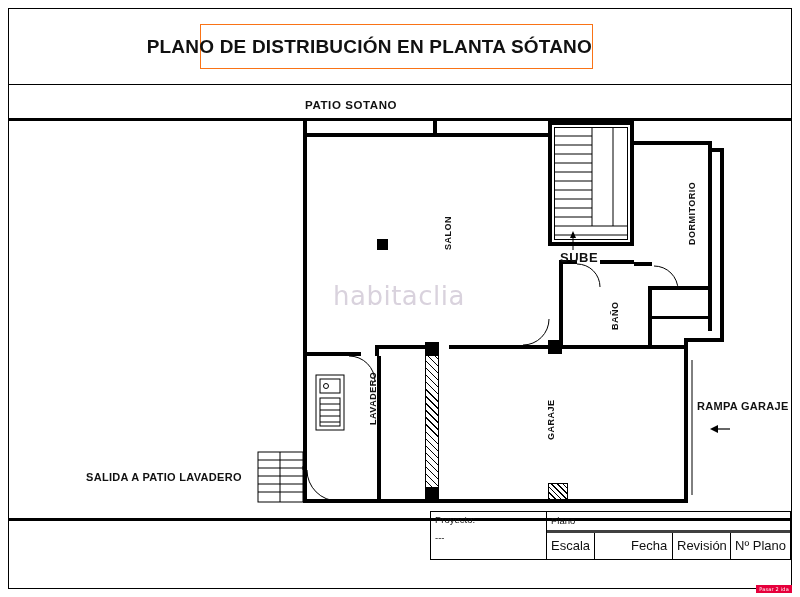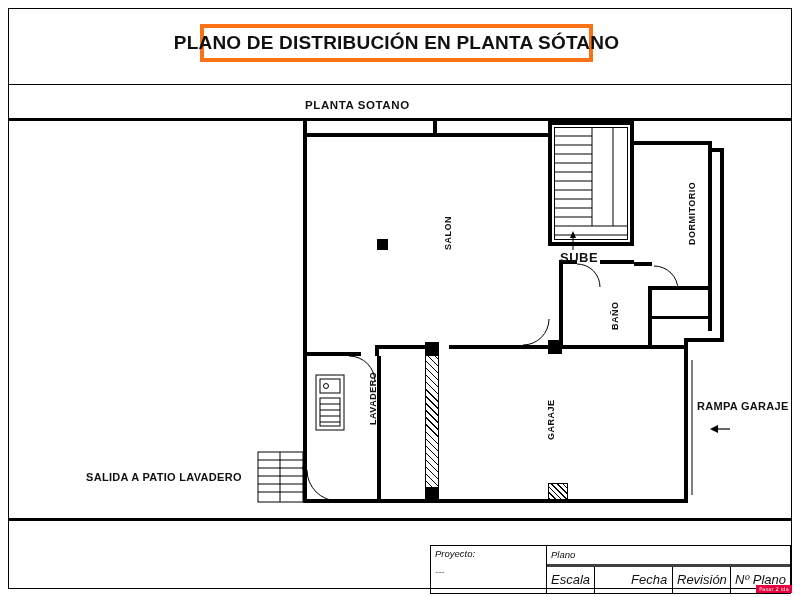--- a/index.html
+++ b/index.html
@@ -26,26 +26,26 @@
     height: 581px;
     border: 1px solid #000;
     box-sizing: border-box;
   }
   
   .title-box {
     position: absolute;
     left: 200px;
     top: 24px;
     width: 393px;
-    height: 38px;
-    border: 4px solid #f97316;
+    height: 45px;
+    border: 1px solid #f97316;
     box-sizing: border-box;
     display: flex;
     align-items: center;
-    justify-content: center;
+    justify-content: flex-end;
   }
   .title-text {
     font-size: 19px;
     font-weight: bold;
     letter-spacing: 0.2px;
     color: #111;
     white-space: nowrap;
   }
   .title-rule {
     position: absolute;
@@ -152,27 +152,26 @@
     top: 281px;
     font-size: 26px;
     color: #d9d2dd;
     letter-spacing: 0.5px;
     font-family: "DejaVu Sans", sans-serif;
   }
   
   .info-table {
     position: absolute;
     left: 430px;
-    top: 545px;
+    top: 511px;
     width: 361px;
     height: 49px;
     border: 1px solid #000;
     box-sizing: border-box;
     display: flex;
-    font-style: italic;
   }
   .info-left {
     width: 160px;
     border-right: 1px solid #000;
     box-sizing: border-box;
     padding: 2px 4px;
     font-size: 9.5px;
     color: #111;
   }
   .info-left .l2 { margin-top: 7px; }
@@ -225,21 +224,21 @@
 
 <div id="page">
 
   <div class="sheet-border"></div>
 
   <div class="title-box">
     <div class="title-text">PLANO DE DISTRIBUCIÓN EN PLANTA SÓTANO</div>
   </div>
   <div class="title-rule"></div>
 
-  <div class="planta-label">PLANTA SOTANO</div>
+  <div class="planta-label">PATIO SOTANO</div>
 
   <div class="top-wall"></div>
   <div class="bottom-wall"></div>
 
   <div class="wall" style="left:303px; top:121px; width:4px; height:382px;"></div>
 
   <div class="wall" style="left:303px; top:133px; width:134px; height:4px;"></div>
   <div class="wall" style="left:433px; top:121px; width:4px; height:16px;"></div>
   <div class="wall" style="left:437px; top:133px; width:111px; height:4px;"></div>
 
@@ -353,20 +352,21 @@
   <div class="vlabel" style="left:443px; top:250px;">SALON</div>
   <div class="vlabel" style="left:687px; top:245px;">DORMITORIO</div>
   <div class="vlabel" style="left:610px; top:330px;">BAÑO</div>
   <div class="vlabel" style="left:368px; top:425px;">LAVADERO</div>
   <div class="vlabel" style="left:546px; top:440px;">GARAJE</div>
 
   <div class="hlabel" style="left:560px; top:250px; font-size:13px;">SUBE</div>
   <div class="annot" style="left:697px; top:400px;">RAMPA GARAJE</div>
   <div class="annot" style="left:86px; top:471px;">SALIDA A PATIO LAVADERO</div>
 
+  <div class="watermark">habitaclia</div>
 
   <div class="info-table">
     <div class="info-left">
       <div>Proyecto:</div>
       <div class="l2">---</div>
     </div>
     <div class="info-right">
       <div class="info-right-top">Plano</div>
       <div class="info-right-bot">
         <div class="info-cell c1">Escala</div>

